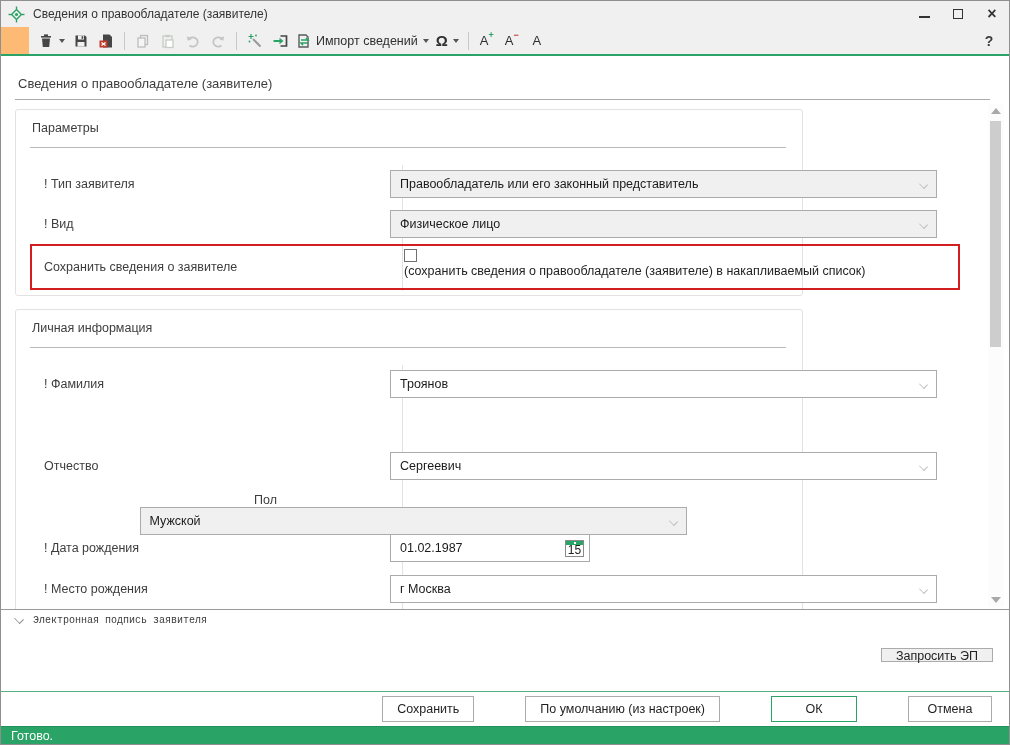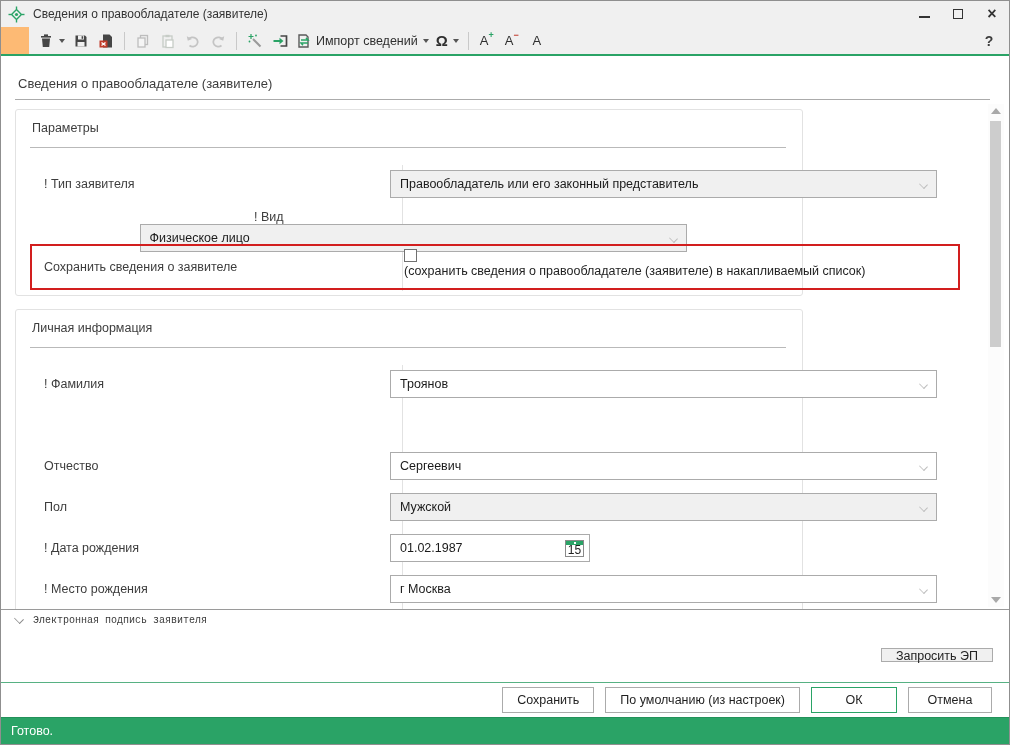--- a/index.html
+++ b/index.html
@@ -114,26 +114,26 @@
     font-family:"Liberation Sans",sans-serif;
   }
   
   .footer-sep{ height:1px; background:#57b183; flex:0 0 auto;}
   .footer{
     height:34px; background:#fff; flex:0 0 auto; display:flex; align-items:center;
     justify-content:flex-end; gap:11px; padding-right:17px;
   }
   .fbtn{
     height:26px; background:#fff; border:1px solid #ababab; font-size:12.5px; color:#1f1f1f;
-    padding:0 14px; min-width:84px; font-family:"Liberation Sans",sans-serif;
+    padding:0 14px; min-width:84px; font-family:"Liberation Sans",sans-serif;margin-left:40px;
   }
   .fbtn.ok{ border:1px solid #2aa366; min-width:86px;}
   
   .statusbar{
-    height:27px; background:#2aa366; flex:0 0 auto; display:flex; align-items:center;
+    height:18px; background:#2aa366; flex:0 0 auto; display:flex; align-items:center;
     padding-left:10px; color:#fff; font-size:12.5px;
     border-top:1px solid #23915a;
   }
 </style>
 </head>
 <body>
 
 <div class="window">
 
   <div class="titlebar">
@@ -264,21 +264,21 @@
         <div class="row" style="top:60px;">
           <div class="rlabel">! Тип заявителя</div>
           <div class="rfield">
             <div class="combo gray">
               <span>Правообладатель или его законный представитель</span>
               <span class="chev"></span>
             </div>
           </div>
         </div>
 
-        <div class="row" style="top:100px;flex-direction:column;">
+        <div class="row" style="top:100px;">
           <div class="rlabel">! Вид</div>
           <div class="rfield">
             <div class="combo gray">
               <span>Физическое лицо</span>
               <span class="chev"></span>
             </div>
           </div>
         </div>
 
         <div class="redbox">
@@ -309,21 +309,21 @@
         <div class="row" style="top:142px;">
           <div class="rlabel">Отчество</div>
           <div class="rfield">
             <div class="combo">
               <span>Сергеевич</span>
               <span class="chev"></span>
             </div>
           </div>
         </div>
 
-        <div class="row" style="top:183px;">
+        <div class="row" style="top:183px;flex-direction:column;">
           <div class="rlabel">Пол</div>
           <div class="rfield">
             <div class="combo gray">
               <span>Мужской</span>
               <span class="chev"></span>
             </div>
           </div>
         </div>
 
         <div class="row" style="top:224px;">

